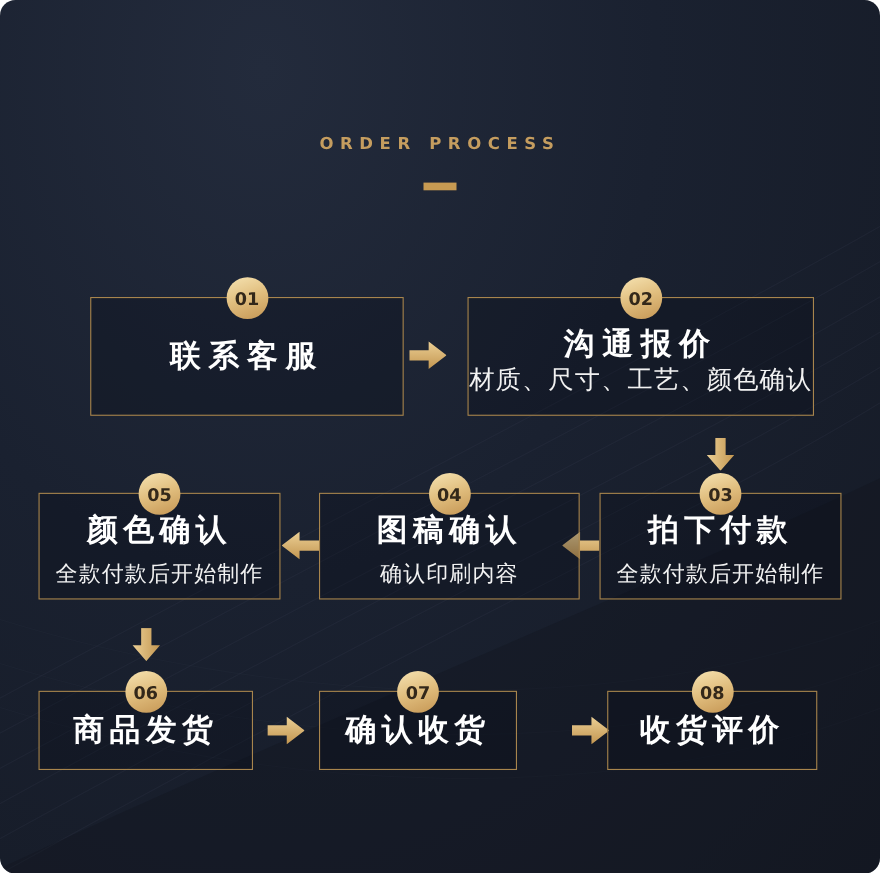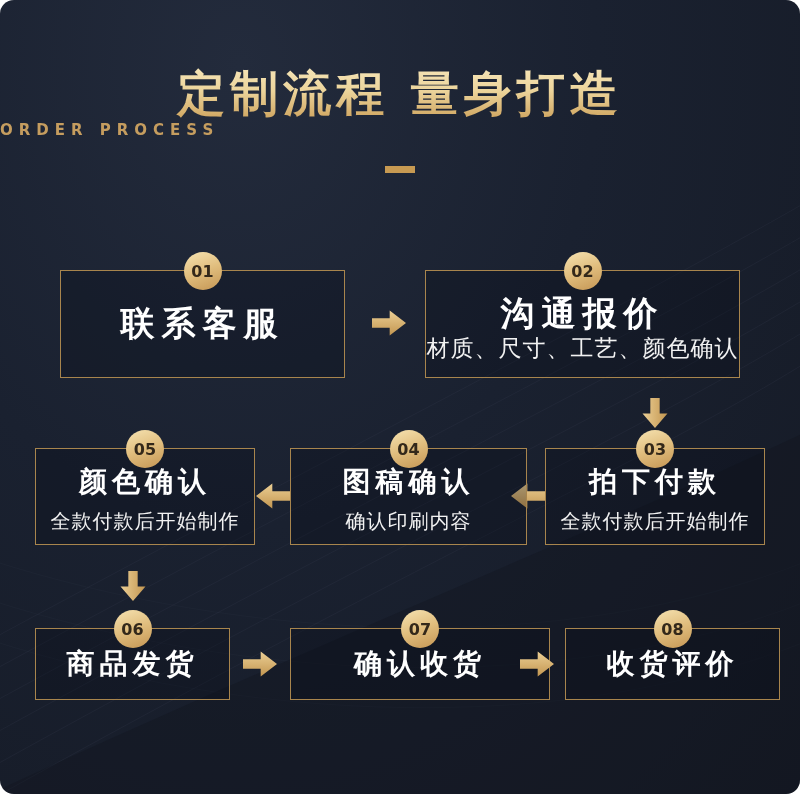--- a/index.html
+++ b/index.html
@@ -15,53 +15,53 @@
   
   .header-title {
     position:absolute; z-index:2; top:30px; left:0; width:100%;
     text-align:center; font-size:48px; font-weight:bold; letter-spacing:5px;
     color:#e7c784;
     background:linear-gradient(180deg,#f7e8bd 0%,#ecd49b 45%,#c89a52 100%);
     -webkit-background-clip:text; background-clip:text; -webkit-text-fill-color:transparent;
   }
   .header-sub {
     position:absolute; z-index:2; top:121px; left:0; width:100%;
-    font-size:15px; font-weight:600; letter-spacing:6px; color:#c59d5f;
+    text-align:center; font-size:15px; font-weight:600; letter-spacing:6px; color:#c59d5f;
   }
   .dash {
     position:absolute; z-index:2; top:166px; left:50%; transform:translateX(-50%);
     width:30px; height:7px; background:#c79a52;
   }
 
   
   .step {
     position:absolute; z-index:2; box-sizing:border-box;
     border:1px solid #a8854d; background:rgba(8,12,20,0.28);
     display:flex; flex-direction:column; align-items:center; justify-content:center;
   }
   .badge {
     position:absolute; top:-19px; left:50%; transform:translateX(-50%);
     width:38px; height:38px; border-radius:50%;
     background:linear-gradient(160deg,#f6e3b2 0%,#e0bd7d 50%,#c59654 100%);
     color:#33281a; font-weight:bold; font-size:16px;
     display:flex; align-items:center; justify-content:center;
   }
-  .t-lg { font-size:34px; font-weight:bold; color:#ffffff; letter-spacing:7px; line-height:1.15; }
+  .t-lg { font-size:28px; font-weight:bold; color:#ffffff; letter-spacing:7px; line-height:1.15; }
   .t-md { font-size:28px; font-weight:bold; color:#ffffff; letter-spacing:5px; line-height:1.15; }
   .desc-lg { font-size:23px; color:#f2f2f2; letter-spacing:1px; }
   .desc-md { font-size:20px; color:#f2f2f2; margin-top:9px;  letter-spacing:1px; }
 
-  #s1 { left:60px;  top:270px; width:285px; height:108px;justify-content:center; }
+  #s1 { left:82px;  top:270px; width:285px; height:108px;justify-content:center; }
   #s2 { left:425px; top:270px; width:315px; height:108px; padding-top:10px; }
   #s3 { left:545px; top:448px; width:220px; height:97px; padding-top:8px; }
   #s4 { left:290px; top:448px; width:237px; height:97px; padding-top:8px; }
   #s5 { left:35px;  top:448px; width:220px; height:97px; padding-top:8px; }
   #s6 { left:35px;  top:628px; width:195px; height:72px; }
-  #s7 { left:290px; top:628px; width:260px; height:72px; }
-  #s8 { left:565px; top:628px; width:215px; height:72px; }
+  #s7 { left:290px; top:628px; width:180px; height:72px; }
+  #s8 { left:552px; top:628px; width:191px; height:72px; }
 
   
   .ar {
     position:absolute; z-index:2; width:34px; height:26px;
     background:linear-gradient(180deg,#ecd096,#c2954f);
   }
   .ar.right { clip-path:polygon(0 32%, 52% 32%, 52% 2%, 100% 50%, 52% 98%, 52% 68%, 0 68%); }
   .ar.left  { clip-path:polygon(100% 32%, 48% 32%, 48% 2%, 0 50%, 48% 98%, 48% 68%, 100% 68%); }
   .ar.down  { width:26px; height:30px;
               clip-path:polygon(32% 0, 68% 0, 68% 52%, 98% 52%, 50% 100%, 2% 52%, 32% 52%);
@@ -90,21 +90,20 @@
       <path d="M810,360 C650,460 430,555 -10,800"></path>
     </g>
     <g fill="none" stroke="#3a4254" stroke-opacity="0.12" stroke-width="1">
       <path d="M-10,560 C240,640 560,660 810,560"></path>
       <path d="M-10,600 C240,680 560,700 810,600"></path>
       <path d="M-10,640 C240,720 560,740 810,640"></path>
     </g>
     <path d="M810,430 C600,530 300,650 -10,794 L810,794 Z" fill="#10141d" fill-opacity="0.35"></path>
   </svg>
 
-  <h1 class="header-title">定制流程 量身打造</h1>
   <div class="header-sub">ORDER PROCESS</div>
   <div class="dash"></div>
 
   <div class="step" id="s1">
     <div class="badge">01</div>
     <div class="t-lg">联系客服</div>
   </div>
 
   <div class="ar right" id="a-r1"></div>
 

